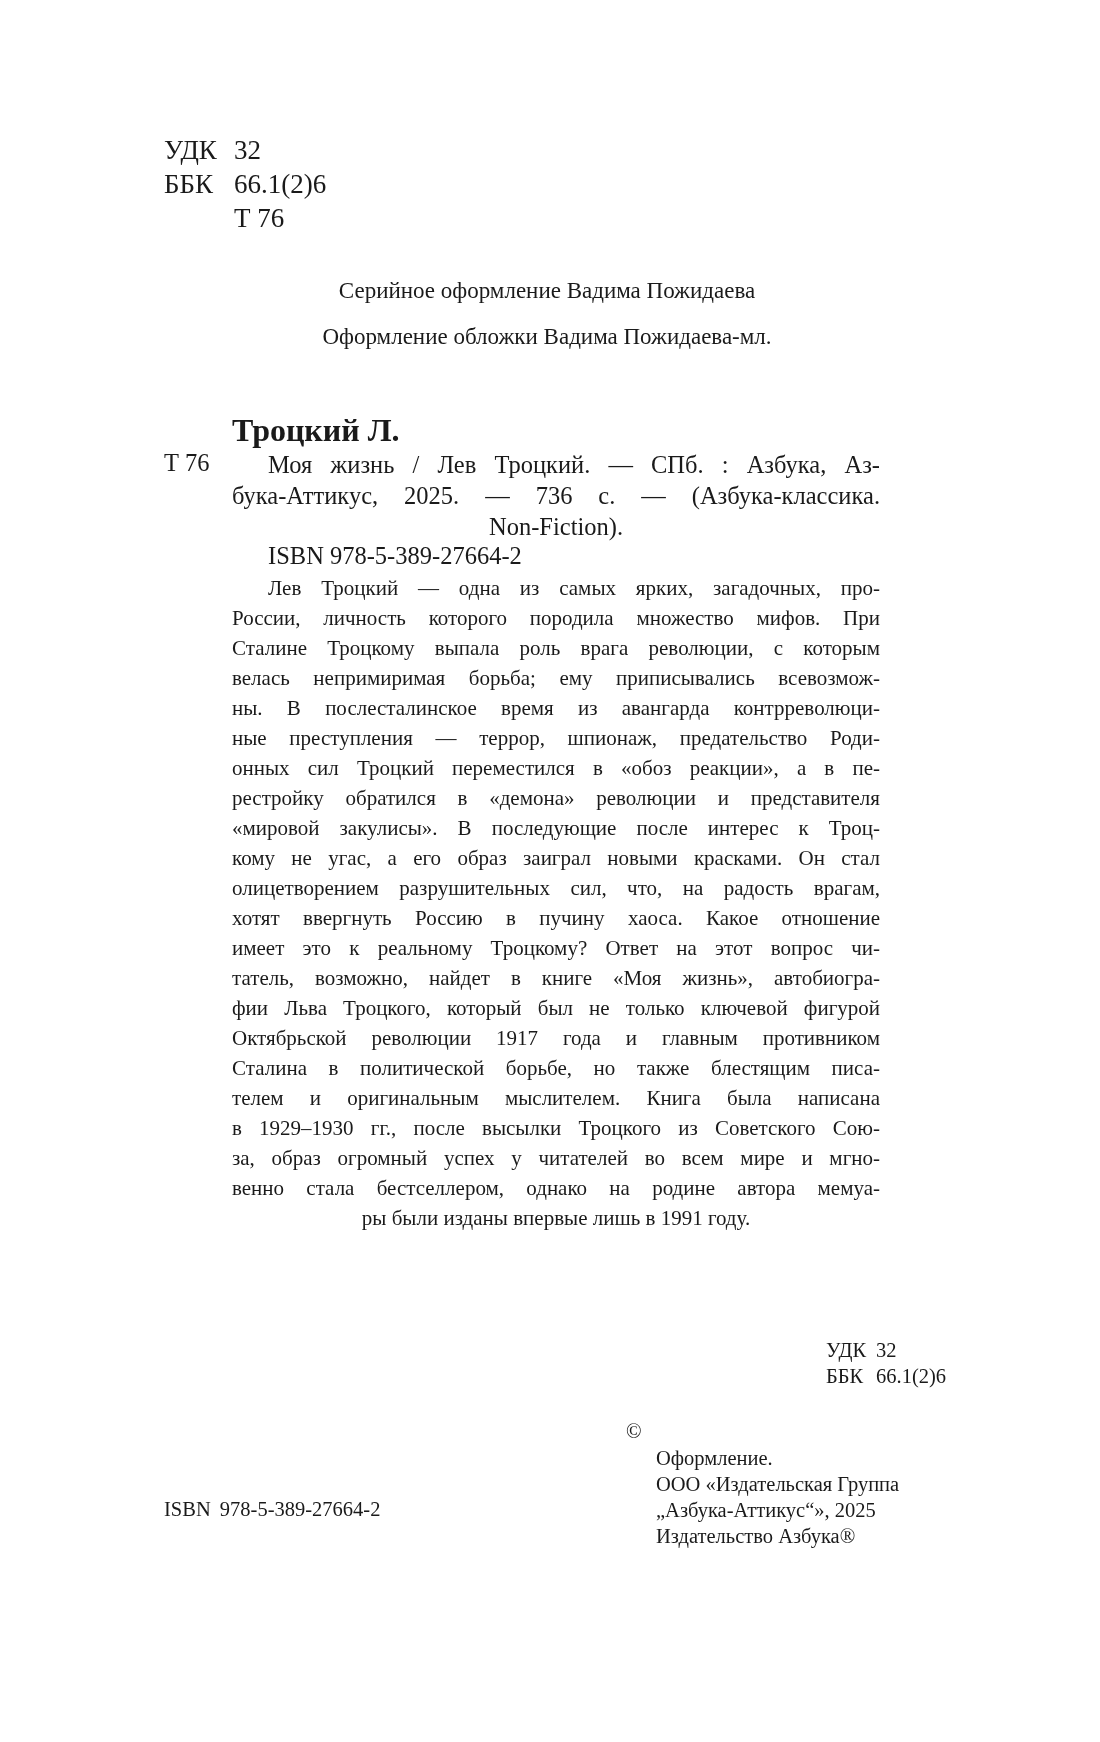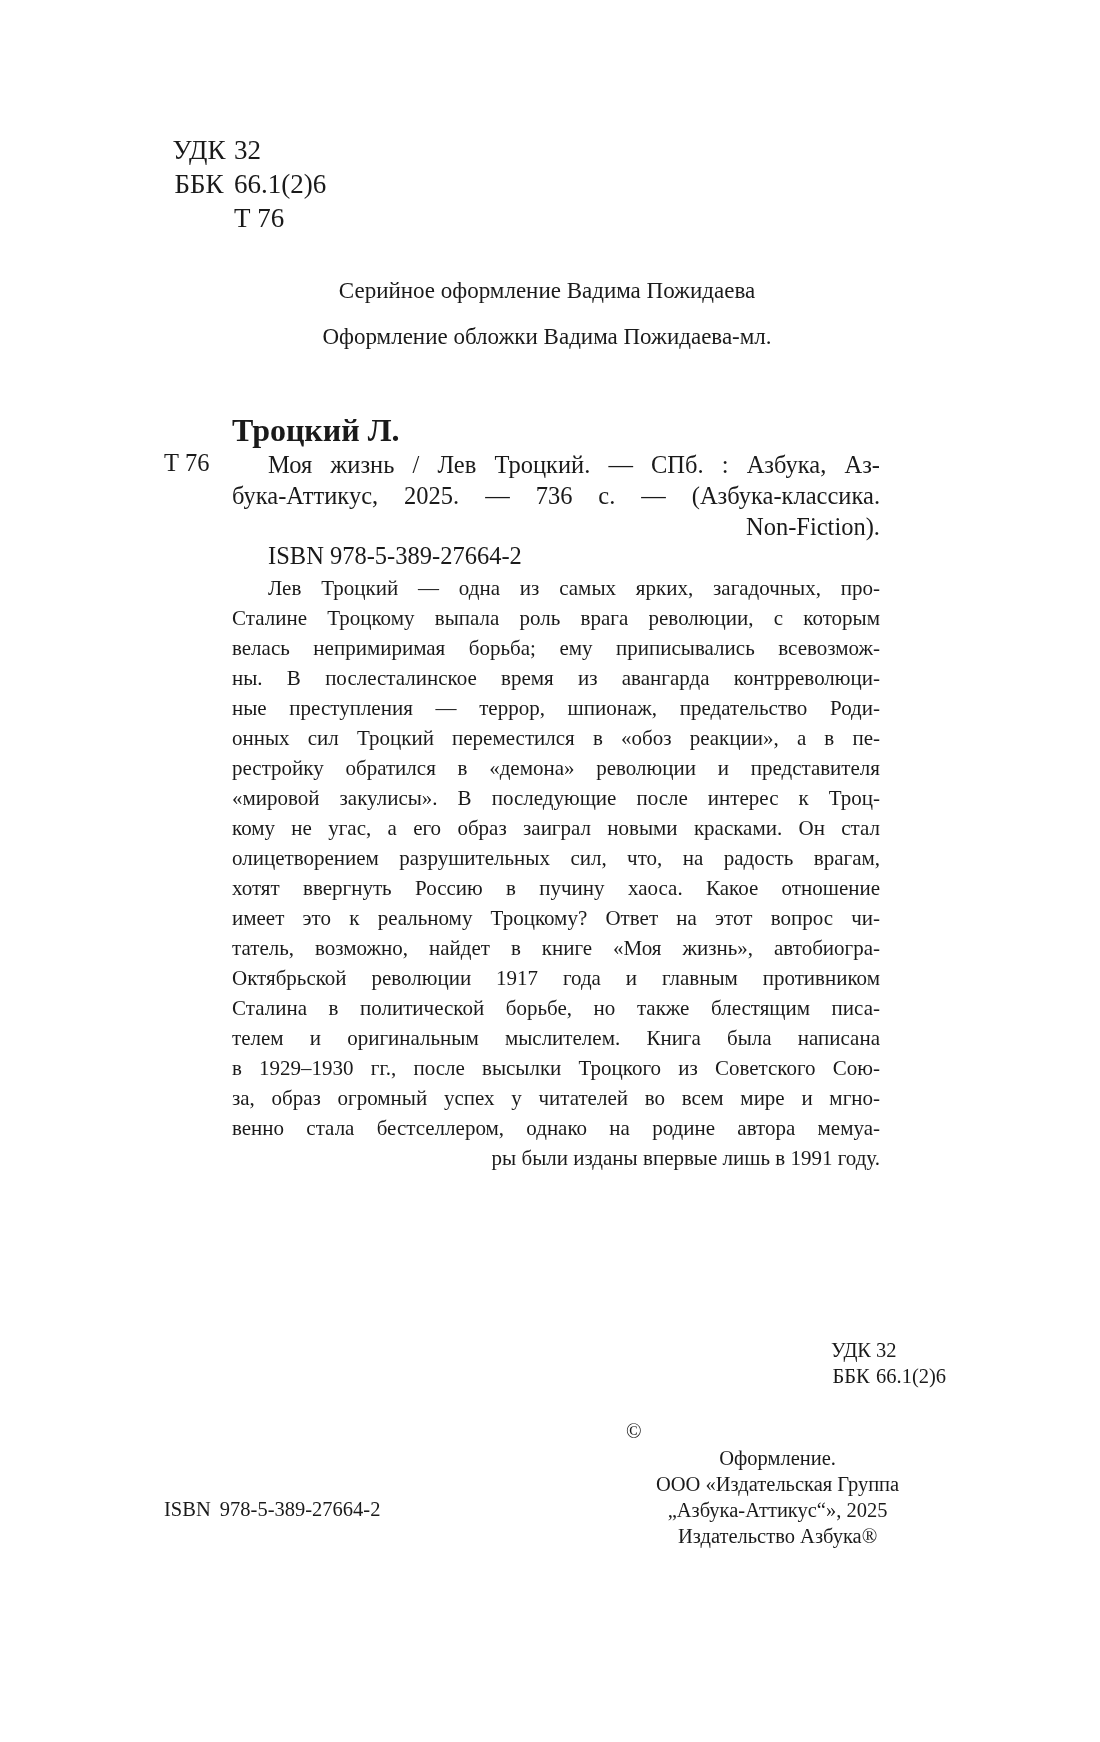--- a/index.html
+++ b/index.html
@@ -1,25 +1,25 @@
 <!DOCTYPE html>
 <html><head>
 <meta charset="utf-8">
 <style>
   html, body { margin: 0; padding: 0; background: #ffffff; }
   body { width: 1100px; height: 1742px; position: relative; overflow: hidden;
          font-family: "Liberation Serif", "DejaVu Serif", serif; color: #1a1a1a; }
-  .abs { position: absolute; white-space: nowrap; text-align: center; }
+  .abs { position: absolute; white-space: nowrap; }
   .cls { font-size: 27px; line-height: 32px; }
   .cls .k { display: inline-block; width: 70px; }
   .credit { font-size: 23px; text-align: center; width: 1100px; left: 0; }
   .author { font-size: 32px; font-weight: bold; }
   .body-text { font-size: 21px; line-height: 30px; }
   .just { display: block; text-align: justify; text-align-last: justify; white-space: normal; }
-  .last { display: block; text-align: right; }
+  .last { display: block; text-align: center; }
   .para { position: absolute; left: 264px; width: 616px; }
   .bib { position: absolute; left: 264px; width: 616px; font-size: 24.5px; line-height: 31px; }
   .small { font-size: 20.5px; line-height: 26px; }
 </style>
 </head>
 <body>
 
 <div class="abs cls" style="left:164px; top:134px;">
   <span class="k">УДК</span><span>32</span>
 </div>
@@ -37,32 +37,34 @@
 <div class="bib" style="top:449px; left:232px; width:648px;">
   <span class="just" style="text-indent:36px;">Моя жизнь / Лев Троцкий. — СПб. : Азбука, Аз-</span>
   <span class="just">бука-Аттикус, 2025. — 736 с. — (Азбука-классика.</span>
   <span class="last">Non-Fiction).</span>
 </div>
 
 <div class="abs" style="left:268px; top:542px; font-size:24.5px;">ISBN 978-5-389-27664-2</div>
 
 <div class="para body-text" style="top:573px; left:232px; width:648px;">
   <span class="just" style="text-indent:36px;">Лев Троцкий — одна из самых ярких, загадочных, про-</span>
+  <span class="just">России, личность которого породила множество мифов. При</span>
   <span class="just">Сталине Троцкому выпала роль врага революции, с которым</span>
   <span class="just">велась непримиримая борьба; ему приписывались всевозмож-</span>
   <span class="just">ны. В послесталинское время из авангарда контрреволюци-</span>
   <span class="just">ные преступления — террор, шпионаж, предательство Роди-</span>
   <span class="just">онных сил Троцкий переместился в «обоз реакции», а в пе-</span>
   <span class="just">рестройку обратился в «демона» революции и представителя</span>
   <span class="just">«мировой закулисы». В последующие после интерес к Троц-</span>
   <span class="just">кому не угас, а его образ заиграл новыми красками. Он стал</span>
   <span class="just">олицетворением разрушительных сил, что, на радость врагам,</span>
   <span class="just">хотят ввергнуть Россию в пучину хаоса. Какое отношение</span>
   <span class="just">имеет это к реальному Троцкому? Ответ на этот вопрос чи-</span>
   <span class="just">татель, возможно, найдет в книге «Моя жизнь», автобиогра-</span>
+  <span class="just">фии Льва Троцкого, который был не только ключевой фигурой</span>
   <span class="just">Октябрьской революции 1917 года и главным противником</span>
   <span class="just">Сталина в политической борьбе, но также блестящим писа-</span>
   <span class="just">телем и оригинальным мыслителем. Книга была написана</span>
   <span class="just">в 1929–1930 гг., после высылки Троцкого из Советского Сою-</span>
   <span class="just">за, образ огромный успех у читателей во всем мире и мгно-</span>
   <span class="just">венно стала бестселлером, однако на родине автора мемуа-</span>
   <span class="last">ры были изданы впервые лишь в 1991 году.</span>
 </div>
 
 <div class="abs small" style="left:826px; top:1337px;">

